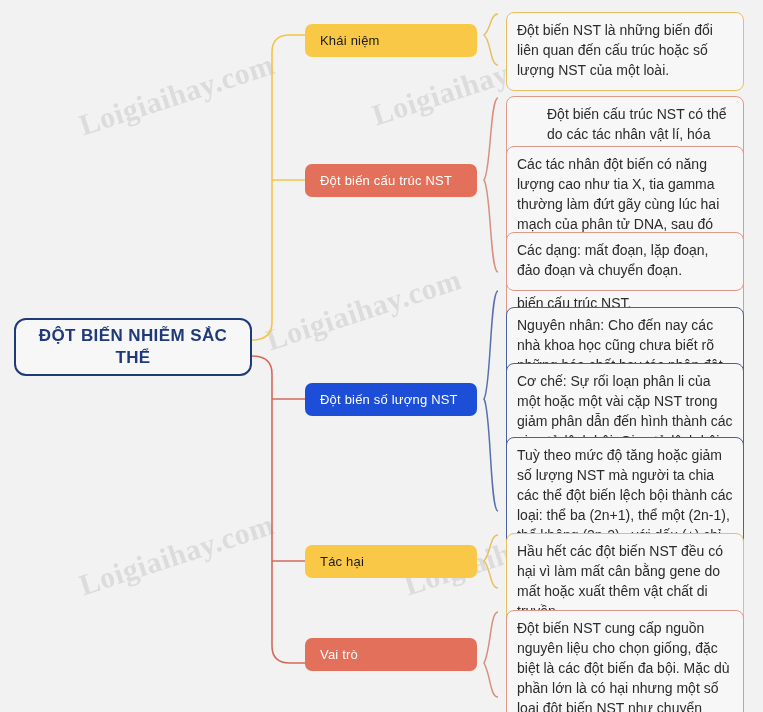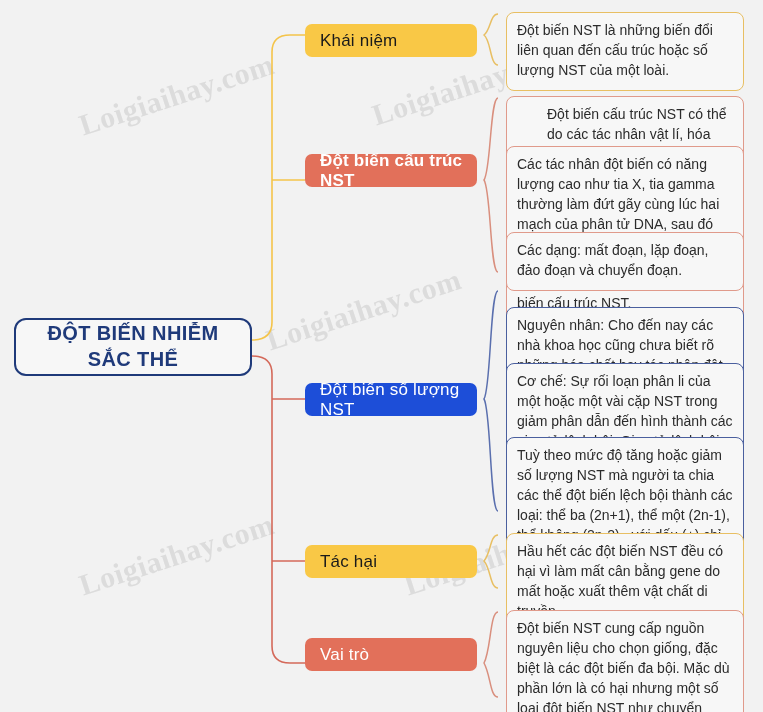--- a/index.html
+++ b/index.html
@@ -53,39 +53,39 @@
     height: 58px;
     box-sizing: border-box;
     border: 2px solid #1f3a7a;
     border-radius: 12px;
     background: #f7f7f7;
     display: flex;
     align-items: center;
     justify-content: center;
     text-align: center;
     color: #1f3a7a;
-    font-size: 20px;
+    font-size: 17px;
     font-weight: 700;
     letter-spacing: .4px;
     line-height: 1.28;
     padding: 0 10px;
   }
 
   
   .pill {
     position: absolute;
     left: 305px;
     width: 172px;
     height: 33px;
     box-sizing: border-box;
     border-radius: 7px;
     display: flex;
     align-items: center;
     padding-left: 15px;
-    font-size: 17px;
+    font-size: 13px;
     font-weight: 500;
     letter-spacing: .2px;
   }
   .pill.amber { background: #f9c846; color: #1a1a1a; }
   .pill.coral { background: #e2705a; color: #ffffff; }
   .pill.navy  { background: #1d4ed8; color: #ffffff; }
 
   
   .card {
     position: absolute;
@@ -127,21 +127,21 @@
   <path fill="none" stroke="#5a6fae" stroke-width="1.5" d="M498,291 C490,291 491,388 484,399 C491,410 490,511 498,511"></path>
   <path fill="none" stroke="#e8bf63" stroke-width="1.5" d="M498,535 C490,535 491,553 484,561 C491,569 490,588 498,588"></path>
   <path fill="none" stroke="#d98f7e" stroke-width="1.5" d="M498,612 C490,612 491,650 484,663 C491,676 490,697 498,697"></path>
 </svg>
 
 <div class="root">ĐỘT BIẾN NHIỄM SẮC THỂ</div>
 
 <div class="pill amber" style="top:24px;">Khái niệm</div>
 <div class="card amber" style="top:12px;">Đột biến NST là những biến đổi liên quan đến cấu trúc hoặc số lượng NST của một loài.</div>
 
-<div class="pill coral" style="top:154px;font-weight:bold;">Đột biến cấu trúc NST</div>
+<div class="pill coral" style="top:164px;">Đột biến cấu trúc NST</div>
 <div class="card coral" style="top:96px;padding-left:40px;">Đột biến cấu trúc NST có thể do các tác nhân vật lí, hóa học hoặc do trao đổi chéo giữa các đoạn tương đồng trên các NST.</div>
 <div class="card coral" style="top:146px;">Các tác nhân đột biến có năng lượng cao như tia X, tia gamma thường làm đứt gãy cùng lúc hai mạch của phân tử DNA, sau đó các đoạn được nối lại theo các cách khác nhau hoặc không được nối lại làm xuất hiện nhiều kiểu đột biến cấu trúc NST.</div>
 <div class="card coral" style="top:232px;">Các dạng: mất đoạn, lặp đoạn, đảo đoạn và chuyển đoạn.</div>
 
 <div class="pill navy" style="top:383px;">Đột biến số lượng NST</div>
 <div class="card navy" style="top:307px;">Nguyên nhân: Cho đến nay các nhà khoa học cũng chưa biết rõ những hóa chất hay tác nhân đột biến nào là nguyên nhân chính dẫn đến xuất hiện các đột biến dị bội.</div>
 <div class="card navy" style="top:363px;">Cơ chế: Sự rối loạn phân li của một hoặc một vài cặp NST trong giảm phân dẫn đến hình thành các giao tử lệch bội. Giao tử lệch bội kết hợp với nhau hoặc với giao tử bình thường hình thành nên hợp tử dị bội.</div>
 <div class="card navy" style="top:437px;">Tuỳ theo mức độ tăng hoặc giảm số lượng NST mà người ta chia các thể đột biến lệch bội thành các loại: thể ba (2n+1), thể một (2n-1), thể không (2n-2),. với dấu (+) chỉ thêm NST, dấu (-) chỉ mất NST.</div>
 
 <div class="pill amber" style="top:545px;">Tác hại</div>

